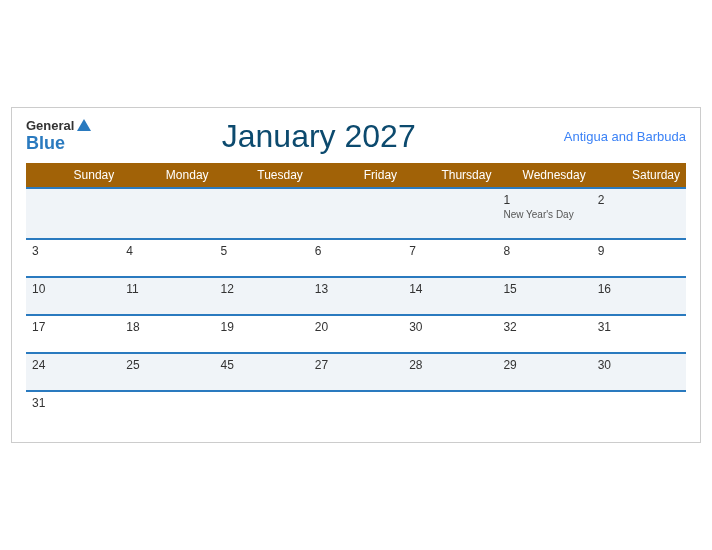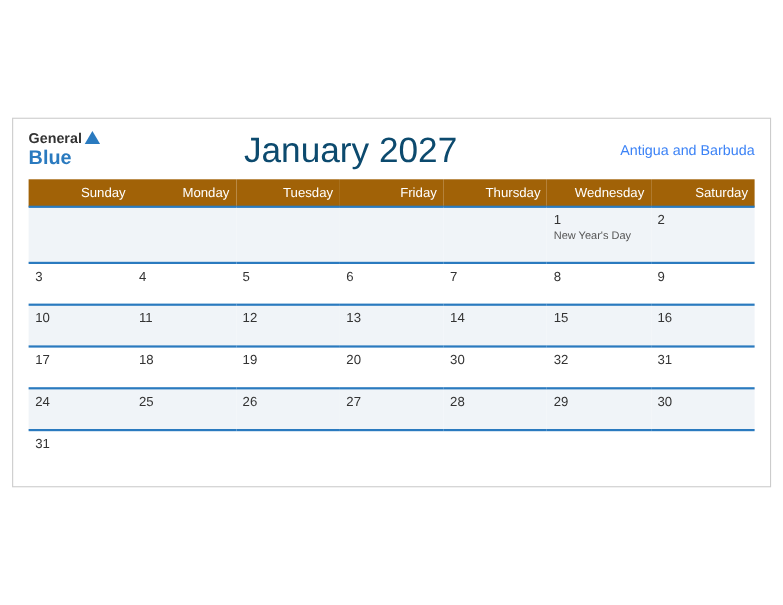--- a/index.html
+++ b/index.html
@@ -224,21 +224,21 @@
           </td>
         </tr>
         <tr>
           <td>
             <span class="day-number">24</span>
           </td>
           <td>
             <span class="day-number">25</span>
           </td>
           <td>
-            <span class="day-number">26</span>
+            <span class="day-number">45</span>
           </td>
           <td>
             <span class="day-number">27</span>
           </td>
           <td>
             <span class="day-number">28</span>
           </td>
           <td>
             <span class="day-number">29</span>
           </td>

